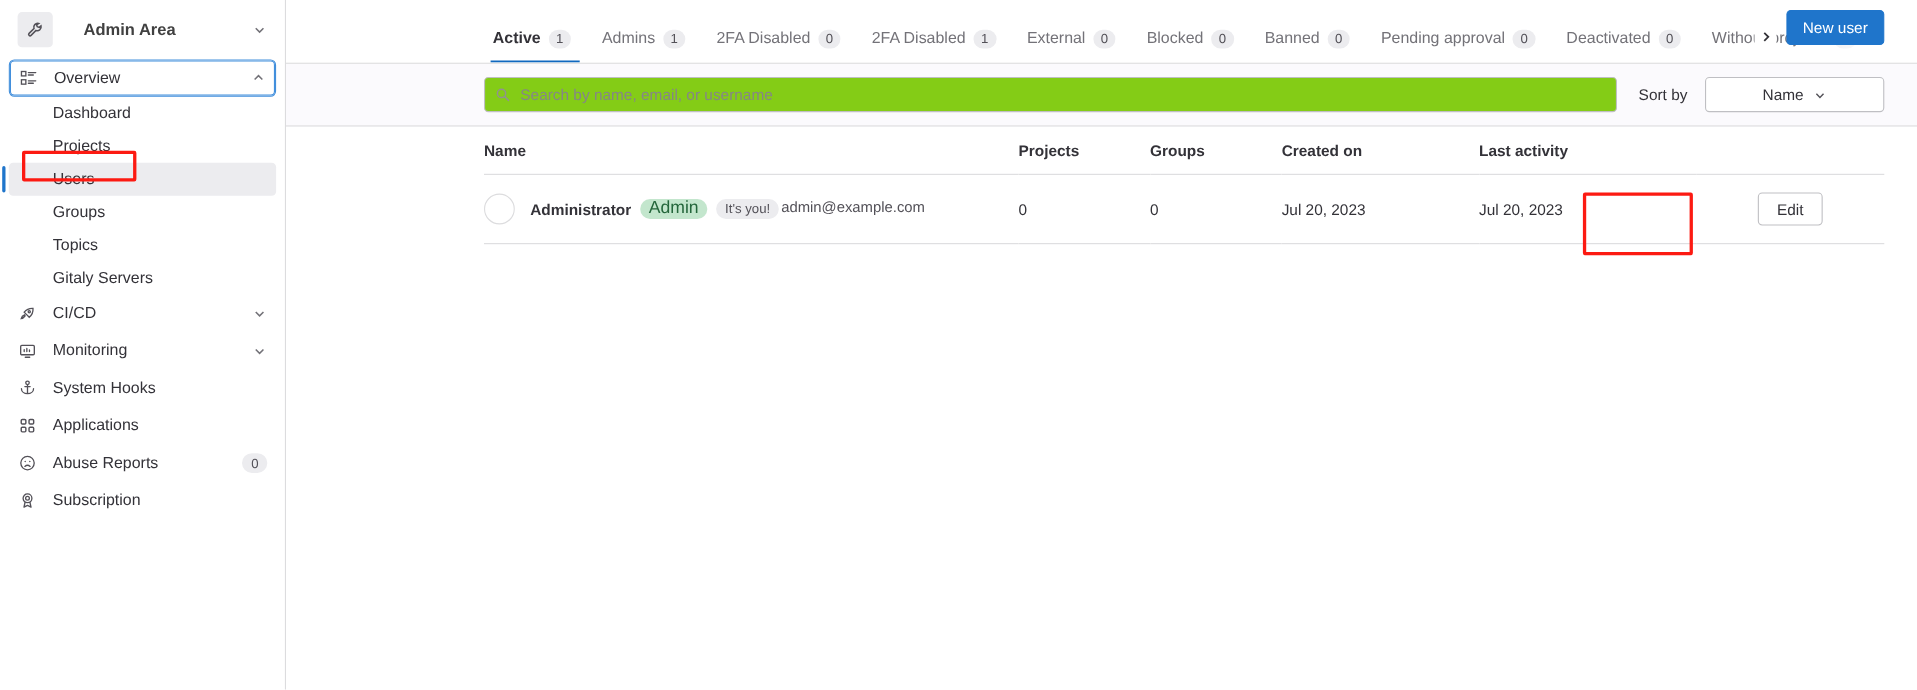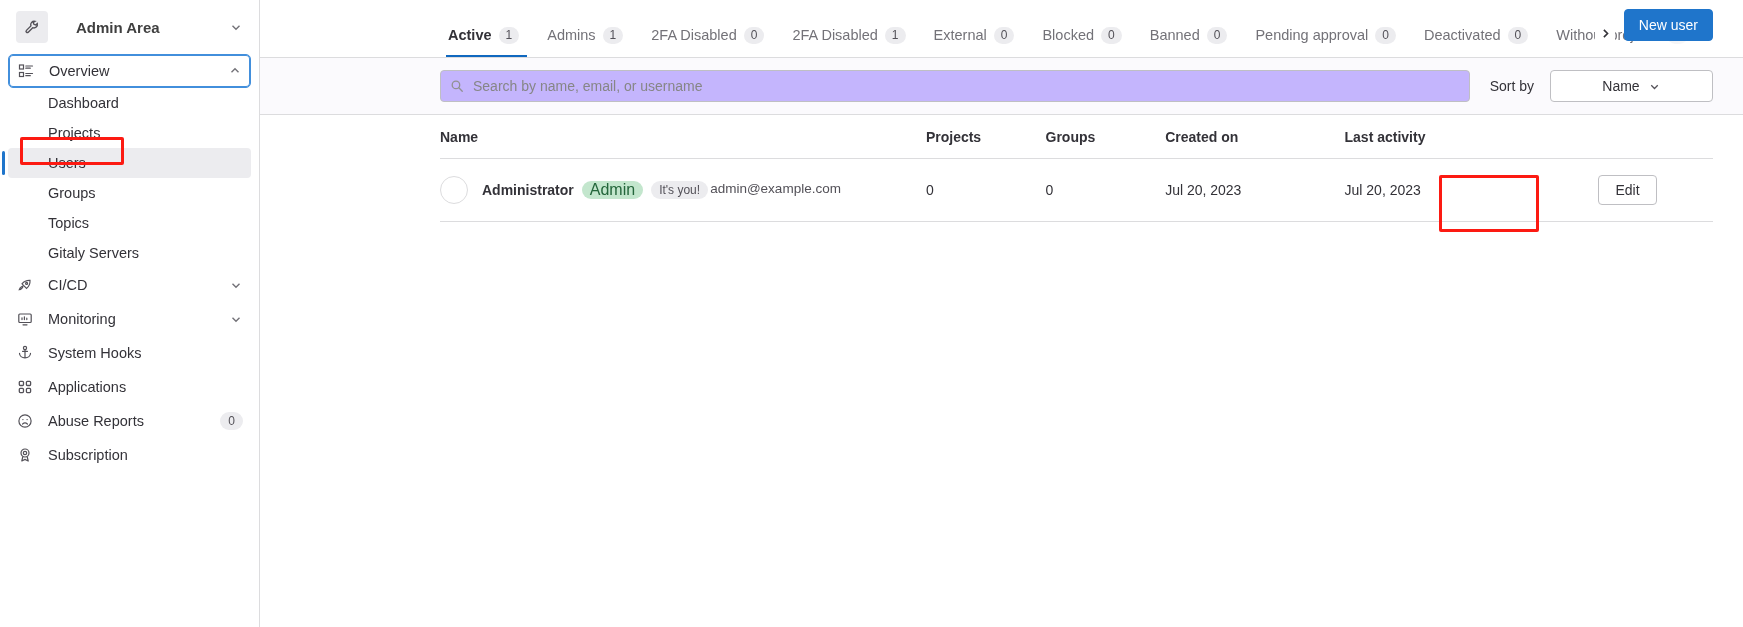--- a/index.html
+++ b/index.html
@@ -229,21 +229,21 @@
     flex: 1;
     position: relative;
     display: flex;
     align-items: center;
   }
   .search-input {
     width: 100%;
     height: 32px;
     border: 1px solid #bfbfc3;
     border-radius: 4px;
-    background: #c4b5fd;
+    background: #84cc16;
     padding: 0 10px 0 32px;
     font-size: 14px;
     color: #333238;
     font-family: "Liberation Sans", sans-serif;
     outline: none;
   }
   .search-input::placeholder { color: #868686; }
   .search-icon {
     position: absolute;
     left: 10px;

